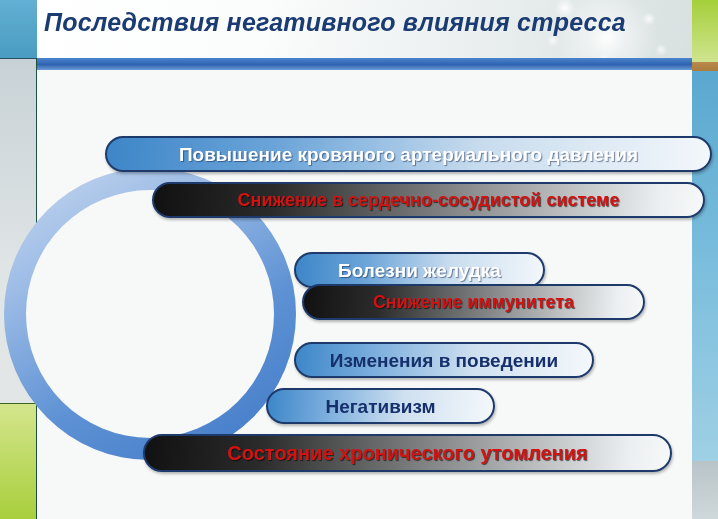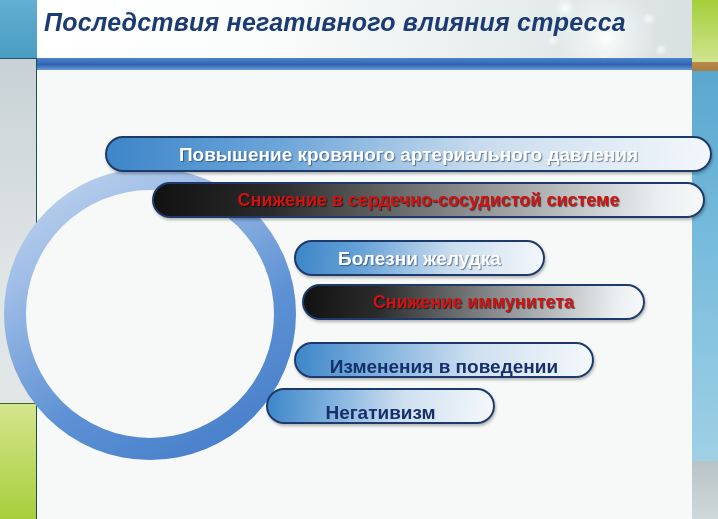--- a/index.html
+++ b/index.html
@@ -180,32 +180,31 @@
   }
   .badge.style-dark-red span {
     color: #d31212;
     font-weight: bold;
     font-size: 18px;
     text-shadow: 1px 1px 1px rgba(0,0,0,0.6);
   }
 
   .badge.style-blue-navy {
     background: linear-gradient(95deg, #3d86c8 0%, #78acdc 25%, #cfe0f0 60%, #f4f8fb 100%);
-    align-items: flex-end;
   }
   .badge.style-blue-navy span {
     color: #16306b;
     font-weight: bold;
     font-size: 19px;
   }
 
   
   #badge-0 { left: 105px; top: 136px; width: 607px; }
   #badge-1 { left: 152px; top: 182px; width: 553px; }
-  #badge-2 { left: 294px; top: 240px; width: 251px; }
+  #badge-2 { left: 294px; top: 252px; width: 251px; }
   #badge-3 { left: 302px; top: 284px; width: 343px; }
   #badge-4 { left: 294px; top: 342px; width: 300px; }
   #badge-5 { left: 266px; top: 388px; width: 229px; }
   #badge-6 { left: 143px; top: 434px; width: 529px; height: 38px; }
 
   #badge-6 span { font-size: 20px; }
 </style>
 </head>
 <body>
 
@@ -243,14 +242,17 @@
   </div>
   <div class="badge style-dark-red" id="badge-3">
     <span>Снижение иммунитета</span>
   </div>
   <div class="badge style-blue-navy" id="badge-4">
     <span>Изменения в поведении</span>
   </div>
   <div class="badge style-blue-navy" id="badge-5">
     <span>Негативизм</span>
   </div>
+  <div class="badge style-dark-red" id="badge-6">
+    <span>Состояние хронического утомления</span>
+  </div>
 
 </div>
 
 </body></html>

